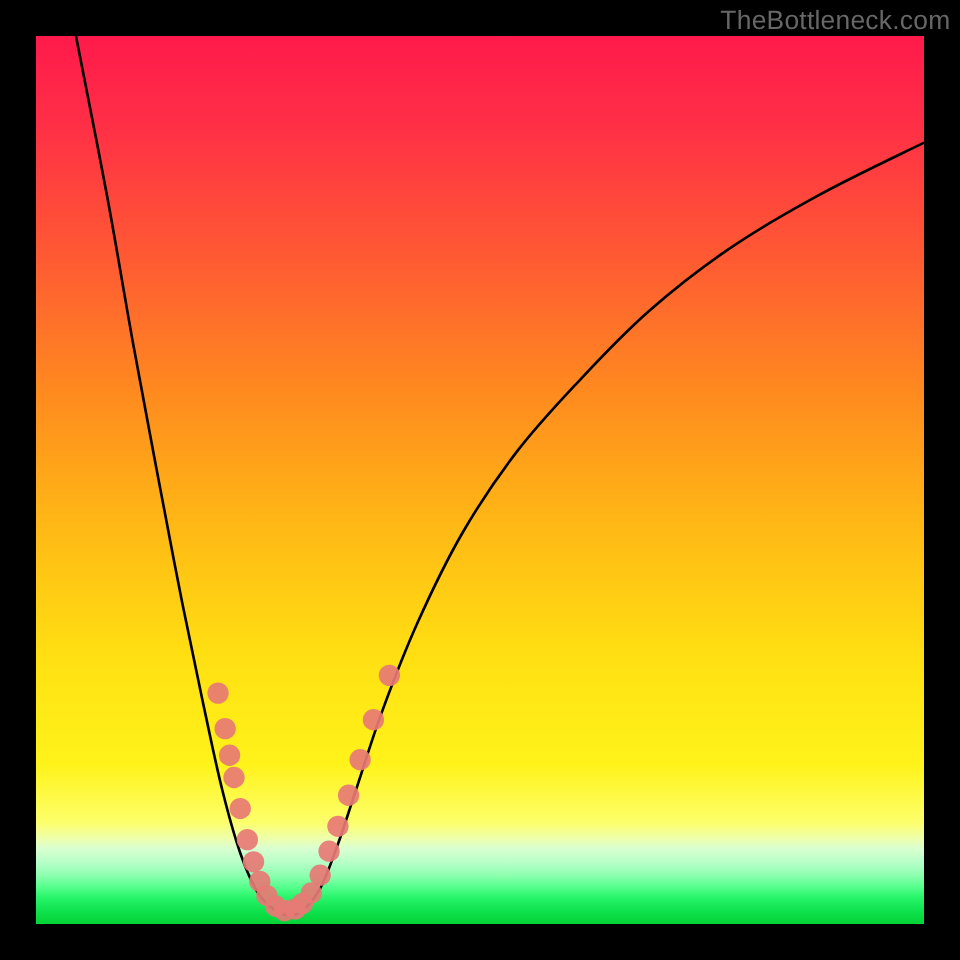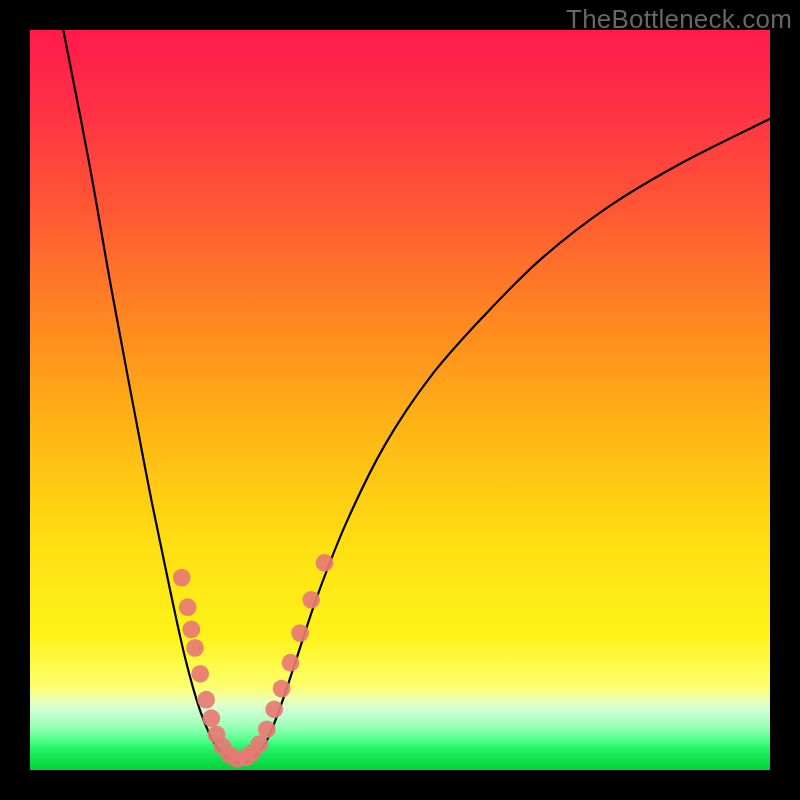--- a/index.html
+++ b/index.html
@@ -23,21 +23,21 @@
     top: 30px;
     width: 740px;
     height: 740px;
     overflow: hidden;
   }
   .watermark {
     position: absolute;
     top: 4px;
     right: 8px;
     color: #666766;
-    font-size: 26px;
+    font-size: 22px;
     font-weight: 500;
     letter-spacing: 0.2px;
   }
   svg { display: block; }
 </style>
 </head>
 <body>
 
 <div class="frame">
   <div class="watermark">TheBottleneck.com</div>

